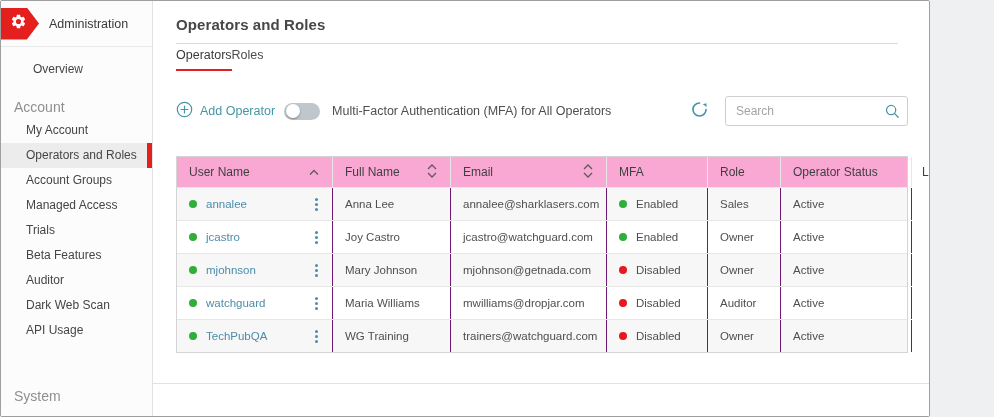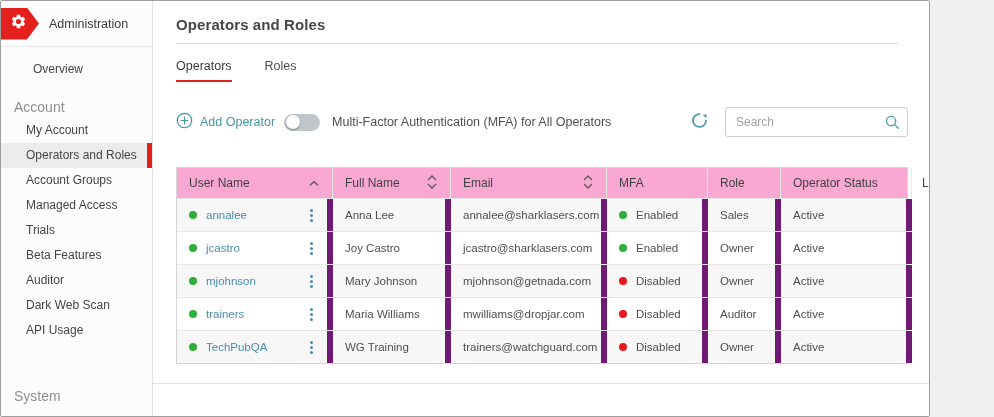--- a/index.html
+++ b/index.html
@@ -42,21 +42,21 @@
   .sb-system { margin-top:auto; margin-bottom:9px; }
 
   
   .bottom-rule { position:absolute; left:0; right:0; top:382px; height:1px; background:#e2e2e2; z-index:1; }
 
   
   .main { flex:1; padding:0 21px 0 23px; background:#fff; overflow:hidden; }
   .page-title { margin-top:15px; font-size:15px; font-weight:700; color:#474747; letter-spacing:.1px; }
   .title-rule { border:none; border-top:1px solid #dadada; margin-top:10px; margin-right:10px; }
 
-  .tabs { display:flex; gap:33px; margin-top:15px; }
+  .tabs { display:flex; margin-top:4px; }
   .tab { font-size:12.5px; color:#4d4d4d; padding-bottom:7px; cursor:pointer; border-bottom:2.5px solid transparent; }
   .tab.active { color:#3a3a3a; border-bottom-color:#e4201f; }
 
   .toolbar { display:flex; align-items:center; margin-top:25px; height:30px; }
   .add-op { display:flex; align-items:center; gap:7px; color:#4596a5; font-size:12.5px; cursor:pointer; }
   .toggle {
     width:36px; height:17px; border-radius:9px; background:#bfc7cc; margin-left:9px;
     position:relative; cursor:pointer;
   }
   .toggle .knob {
@@ -82,21 +82,21 @@
   .th {
     display:flex; align-items:center; justify-content:space-between;
     font-size:12px; color:#3f3f3f; padding:0 13px 0 12px;
     border-right:1px solid #e6e6e6; white-space:nowrap; overflow:hidden;
   }
   .th:last-child { border-right:none; padding-left:10px; }
   .trow { height:33px; border-top:1px solid #e7e7e7; background:#fff; }
   .trow:nth-child(even) { background:#f7f7f7; }
   .td {
     display:flex; align-items:center; font-size:11.5px; color:#4f4f4f;
-    padding-left:12px; border-right:6px solid #701a75; white-space:nowrap; overflow:hidden;
+    padding-left:12px; border-right:1px solid #701a75; white-space:nowrap; overflow:hidden;
   }
   .td:last-child { border-right:none; padding-left:10px; color:#5a5a5a; }
   .dot { width:8px; height:8px; border-radius:50%; background:#2fae39; flex:none; }
   .uname { margin-left:9px; color:#4b8dab; cursor:pointer; }
   .kebab { margin-left:auto; margin-right:10px; display:flex; flex-direction:column; gap:2px; cursor:pointer; padding:3px 4px; }
   .kebab i { width:3px; height:3px; border-radius:50%; background:#4b8dab; display:block; }
   .td.mfa .mfa-text { margin-left:9px; }
   .td.mfa[data-mfa="Enabled"] .dot { background:#2fae39; }
   .td.mfa[data-mfa="Disabled"] .dot { background:#e8181f; }
   .sorts { flex:none; margin-left:6px; }
@@ -240,21 +240,21 @@
         <div class="td">
           <span class="dot"></span>
           <span class="uname">jcastro</span>
           <span class="kebab">
               <i></i>
               <i></i>
               <i></i>
             </span>
         </div>
         <div class="td">Joy Castro</div>
-        <div class="td">jcastro@sharklasers.com</div>
+        <div class="td">jcastro@watchguard.com</div>
         <div class="td mfa" data-mfa="Enabled">
           <span class="dot"></span>
           <span class="mfa-text">Enabled</span>
         </div>
         <div class="td">Owner</div>
         <div class="td">Active</div>
         <div class="td">2024-09-25T</div>
       </div>
 
       <div class="trow grid">
@@ -274,21 +274,21 @@
           <span class="mfa-text">Disabled</span>
         </div>
         <div class="td">Owner</div>
         <div class="td">Active</div>
         <div class="td">2024-11-26T</div>
       </div>
 
       <div class="trow grid">
         <div class="td">
           <span class="dot"></span>
-          <span class="uname">trainers</span>
+          <span class="uname">watchguard</span>
           <span class="kebab">
               <i></i>
               <i></i>
               <i></i>
             </span>
         </div>
         <div class="td">Maria Williams</div>
         <div class="td">mwilliams@dropjar.com</div>
         <div class="td mfa" data-mfa="Disabled">
           <span class="dot"></span>

